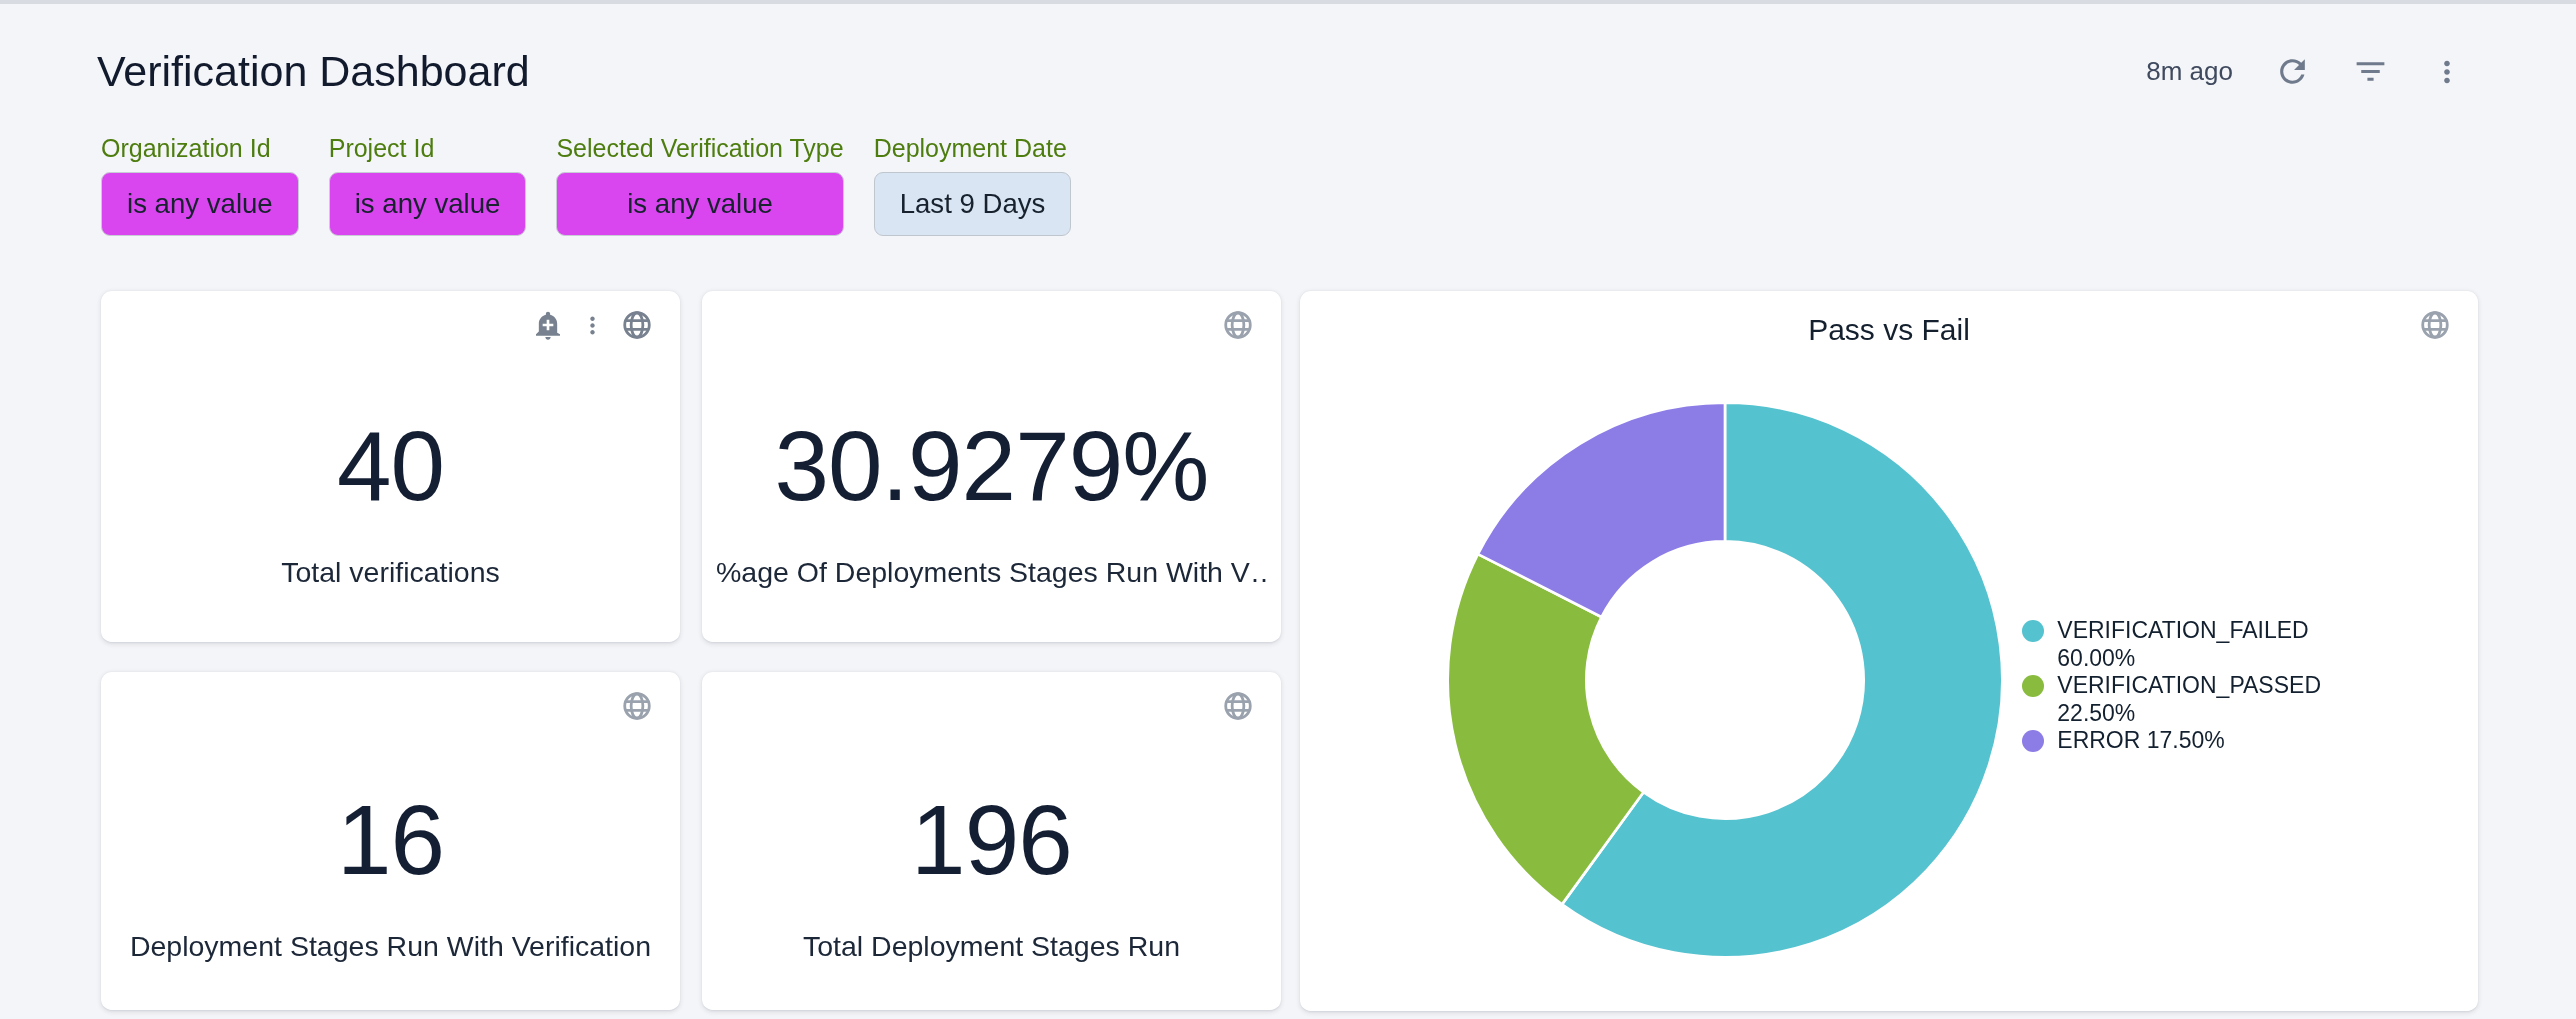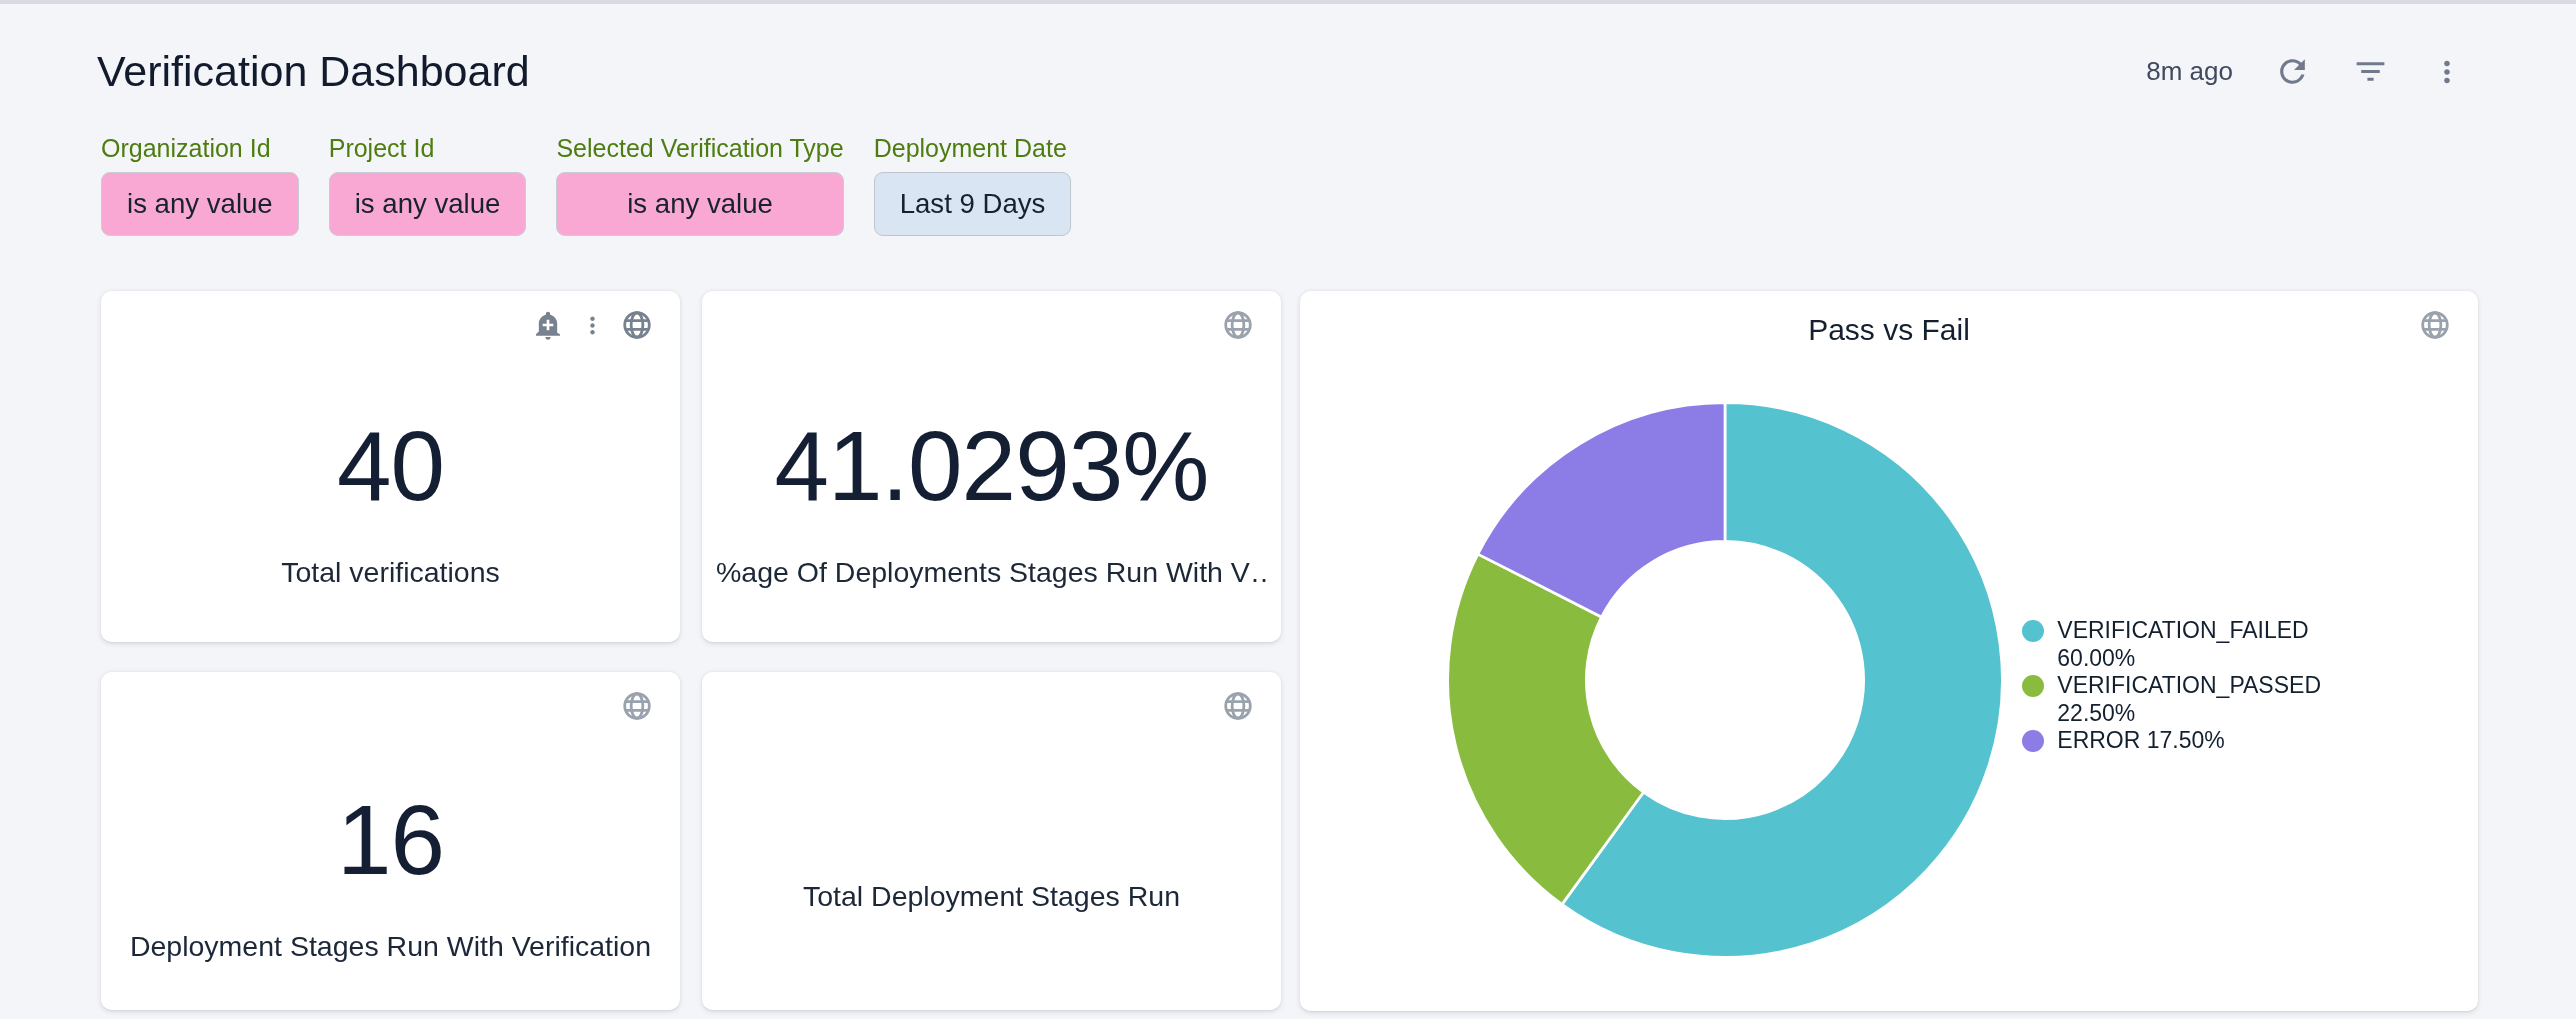--- a/index.html
+++ b/index.html
@@ -13,21 +13,21 @@
   .topstrip{position:absolute;top:0;left:0;width:100%;height:4.4px;background:var(--topbar);}
   .page-title{position:absolute;left:97px;top:46px;font-size:43px;line-height:50px;font-weight:400;color:#121b2e;letter-spacing:0;}
   .header-actions{position:absolute;top:52px;right:112px;display:flex;align-items:center;gap:41px;height:39px;}
   .timestamp{font-size:26px;color:#3f4a5f;}
   .hicon{display:flex;align-items:center;justify-content:center;cursor:pointer;}
   .hicon svg{display:block;}
   .filters{position:absolute;left:101px;top:133px;display:flex;gap:30px;}
   .filter-group{display:flex;flex-direction:column;}
   .filter-label{font-size:25px;font-weight:500;color:#4d7c0f;line-height:30px;height:30px;}
   .filter-btn{margin-top:9px;height:64px;min-width:189px;padding:0 25px;display:inline-flex;align-items:center;justify-content:center;
-    background:#f9a8d4;border:1.8px solid var(--border);border-radius:9px;font-size:27.6px;color:#18222f;cursor:pointer;font-family:inherit;}
+    background:#d946ef;border:1.8px solid var(--border);border-radius:9px;font-size:27.6px;color:#18222f;cursor:pointer;font-family:inherit;}
   .filter-btn.active{background:var(--active-filter-bg);border-color:#bfc6ce;}
   .card{position:absolute;background:var(--card-bg);border-radius:10.7px;
     box-shadow:0 1.8px 5.3px rgba(25,39,62,0.12),0 0.9px 1.8px rgba(25,39,62,0.06);}
   #card-1{left:101px;top:291px;width:579px;height:351px;}
   #card-2{left:702px;top:291px;width:579px;height:351px;}
   #card-3{left:101px;top:672px;width:579px;height:338px;}
   #card-4{left:702px;top:672px;width:579px;height:338px;}
   #card-5{left:1300px;top:291px;width:1178px;height:720px;}
   .card-icons{position:absolute;top:18px;right:27px;display:flex;align-items:center;gap:15px;z-index:2;}
   .card-icons .cicon{display:flex;align-items:center;justify-content:center;cursor:pointer;}
@@ -116,21 +116,21 @@
   <div class="card-icons">
     <span class="cicon">
       <svg width="32" height="32" viewBox="0 0 24 24" fill="none" stroke="#9aa2ae" stroke-width="2.1">
           <circle cx="12" cy="12" r="9.2"></circle>
           <ellipse cx="12" cy="12" rx="4.4" ry="9.2"></ellipse>
           <path d="M3.5 8.7h17M3.5 15.3h17"></path>
         </svg>
     </span>
   </div>
   <div class="tile-content">
-    <div class="tile-value">41.0293%</div>
+    <div class="tile-value">30.9279%</div>
     <div class="tile-label">%age Of Deployments Stages Run With V…</div>
   </div>
 </div>
 
 <div class="card" id="card-3">
   <div class="card-icons">
     <span class="cicon">
       <svg width="32" height="32" viewBox="0 0 24 24" fill="none" stroke="#9aa2ae" stroke-width="2.1">
           <circle cx="12" cy="12" r="9.2"></circle>
           <ellipse cx="12" cy="12" rx="4.4" ry="9.2"></ellipse>
@@ -148,20 +148,21 @@
   <div class="card-icons">
     <span class="cicon">
       <svg width="32" height="32" viewBox="0 0 24 24" fill="none" stroke="#9aa2ae" stroke-width="2.1">
           <circle cx="12" cy="12" r="9.2"></circle>
           <ellipse cx="12" cy="12" rx="4.4" ry="9.2"></ellipse>
           <path d="M3.5 8.7h17M3.5 15.3h17"></path>
         </svg>
     </span>
   </div>
   <div class="tile-content">
+    <div class="tile-value">196</div>
     <div class="tile-label">Total Deployment Stages Run</div>
   </div>
 </div>
 
 <div class="card" id="card-5">
   <div class="card-icons">
     <span class="cicon">
       <svg width="32" height="32" viewBox="0 0 24 24" fill="none" stroke="#9aa2ae" stroke-width="2.1">
           <circle cx="12" cy="12" r="9.2"></circle>
           <ellipse cx="12" cy="12" rx="4.4" ry="9.2"></ellipse>

